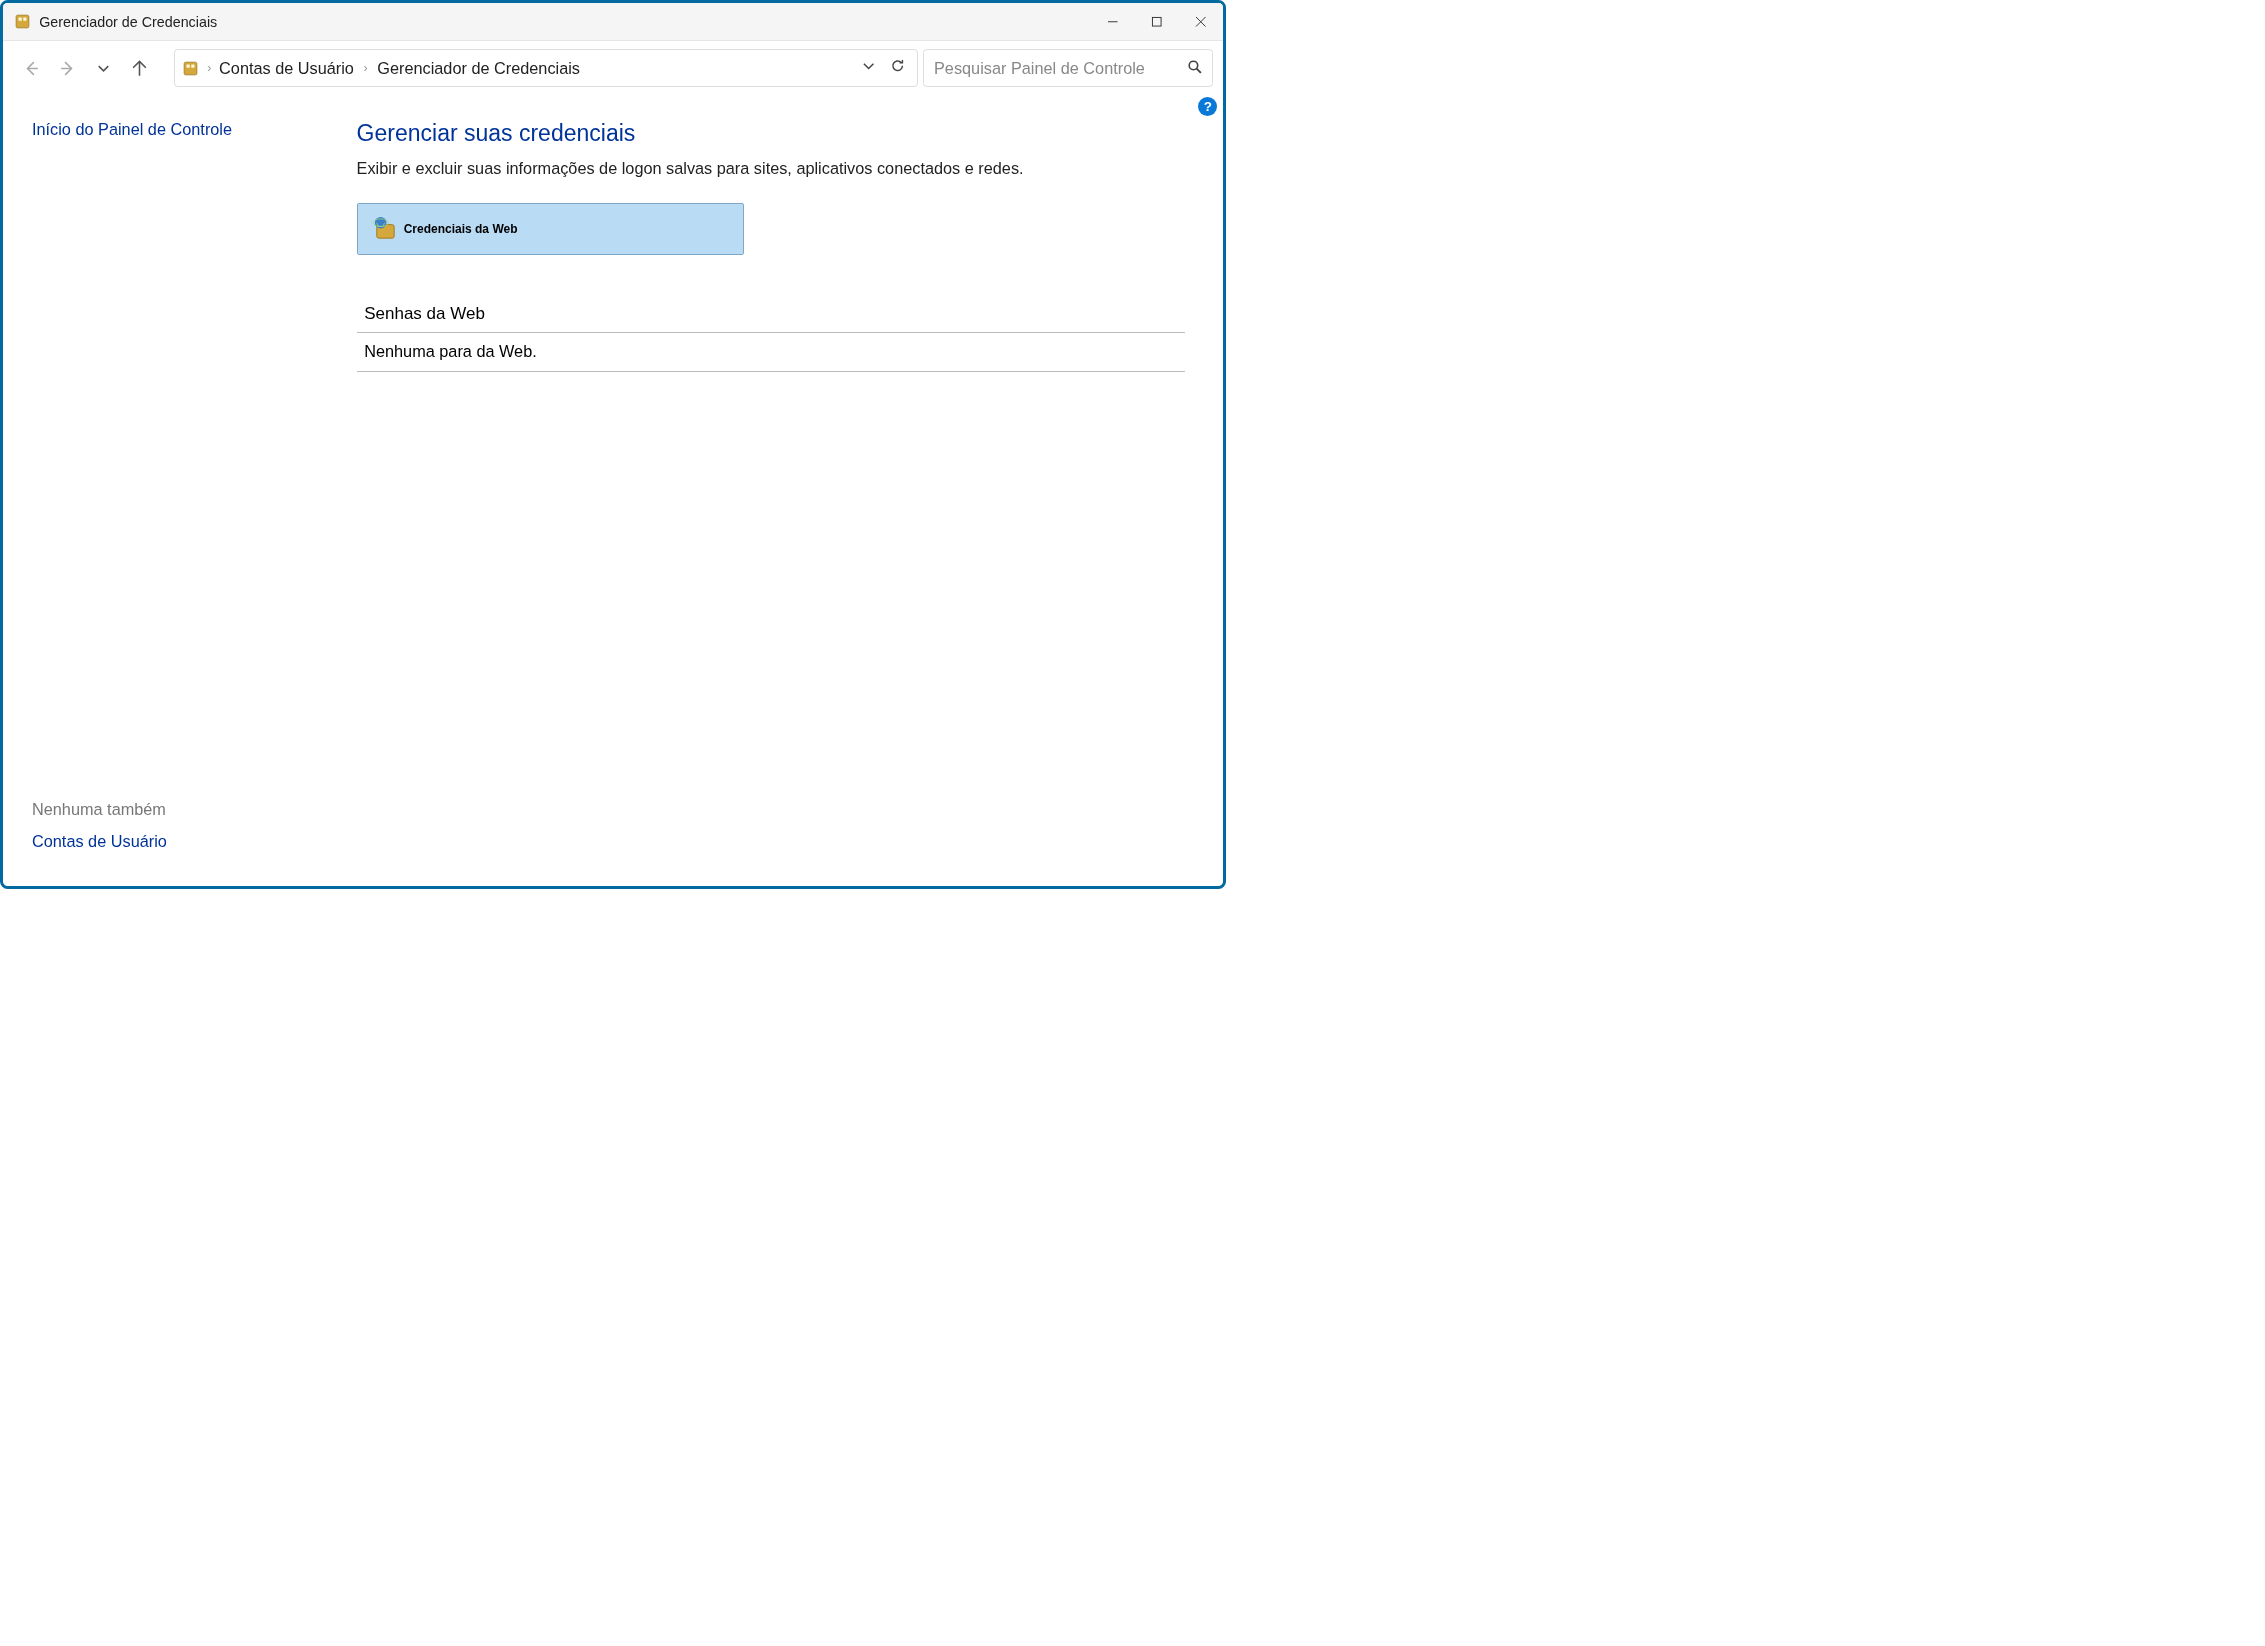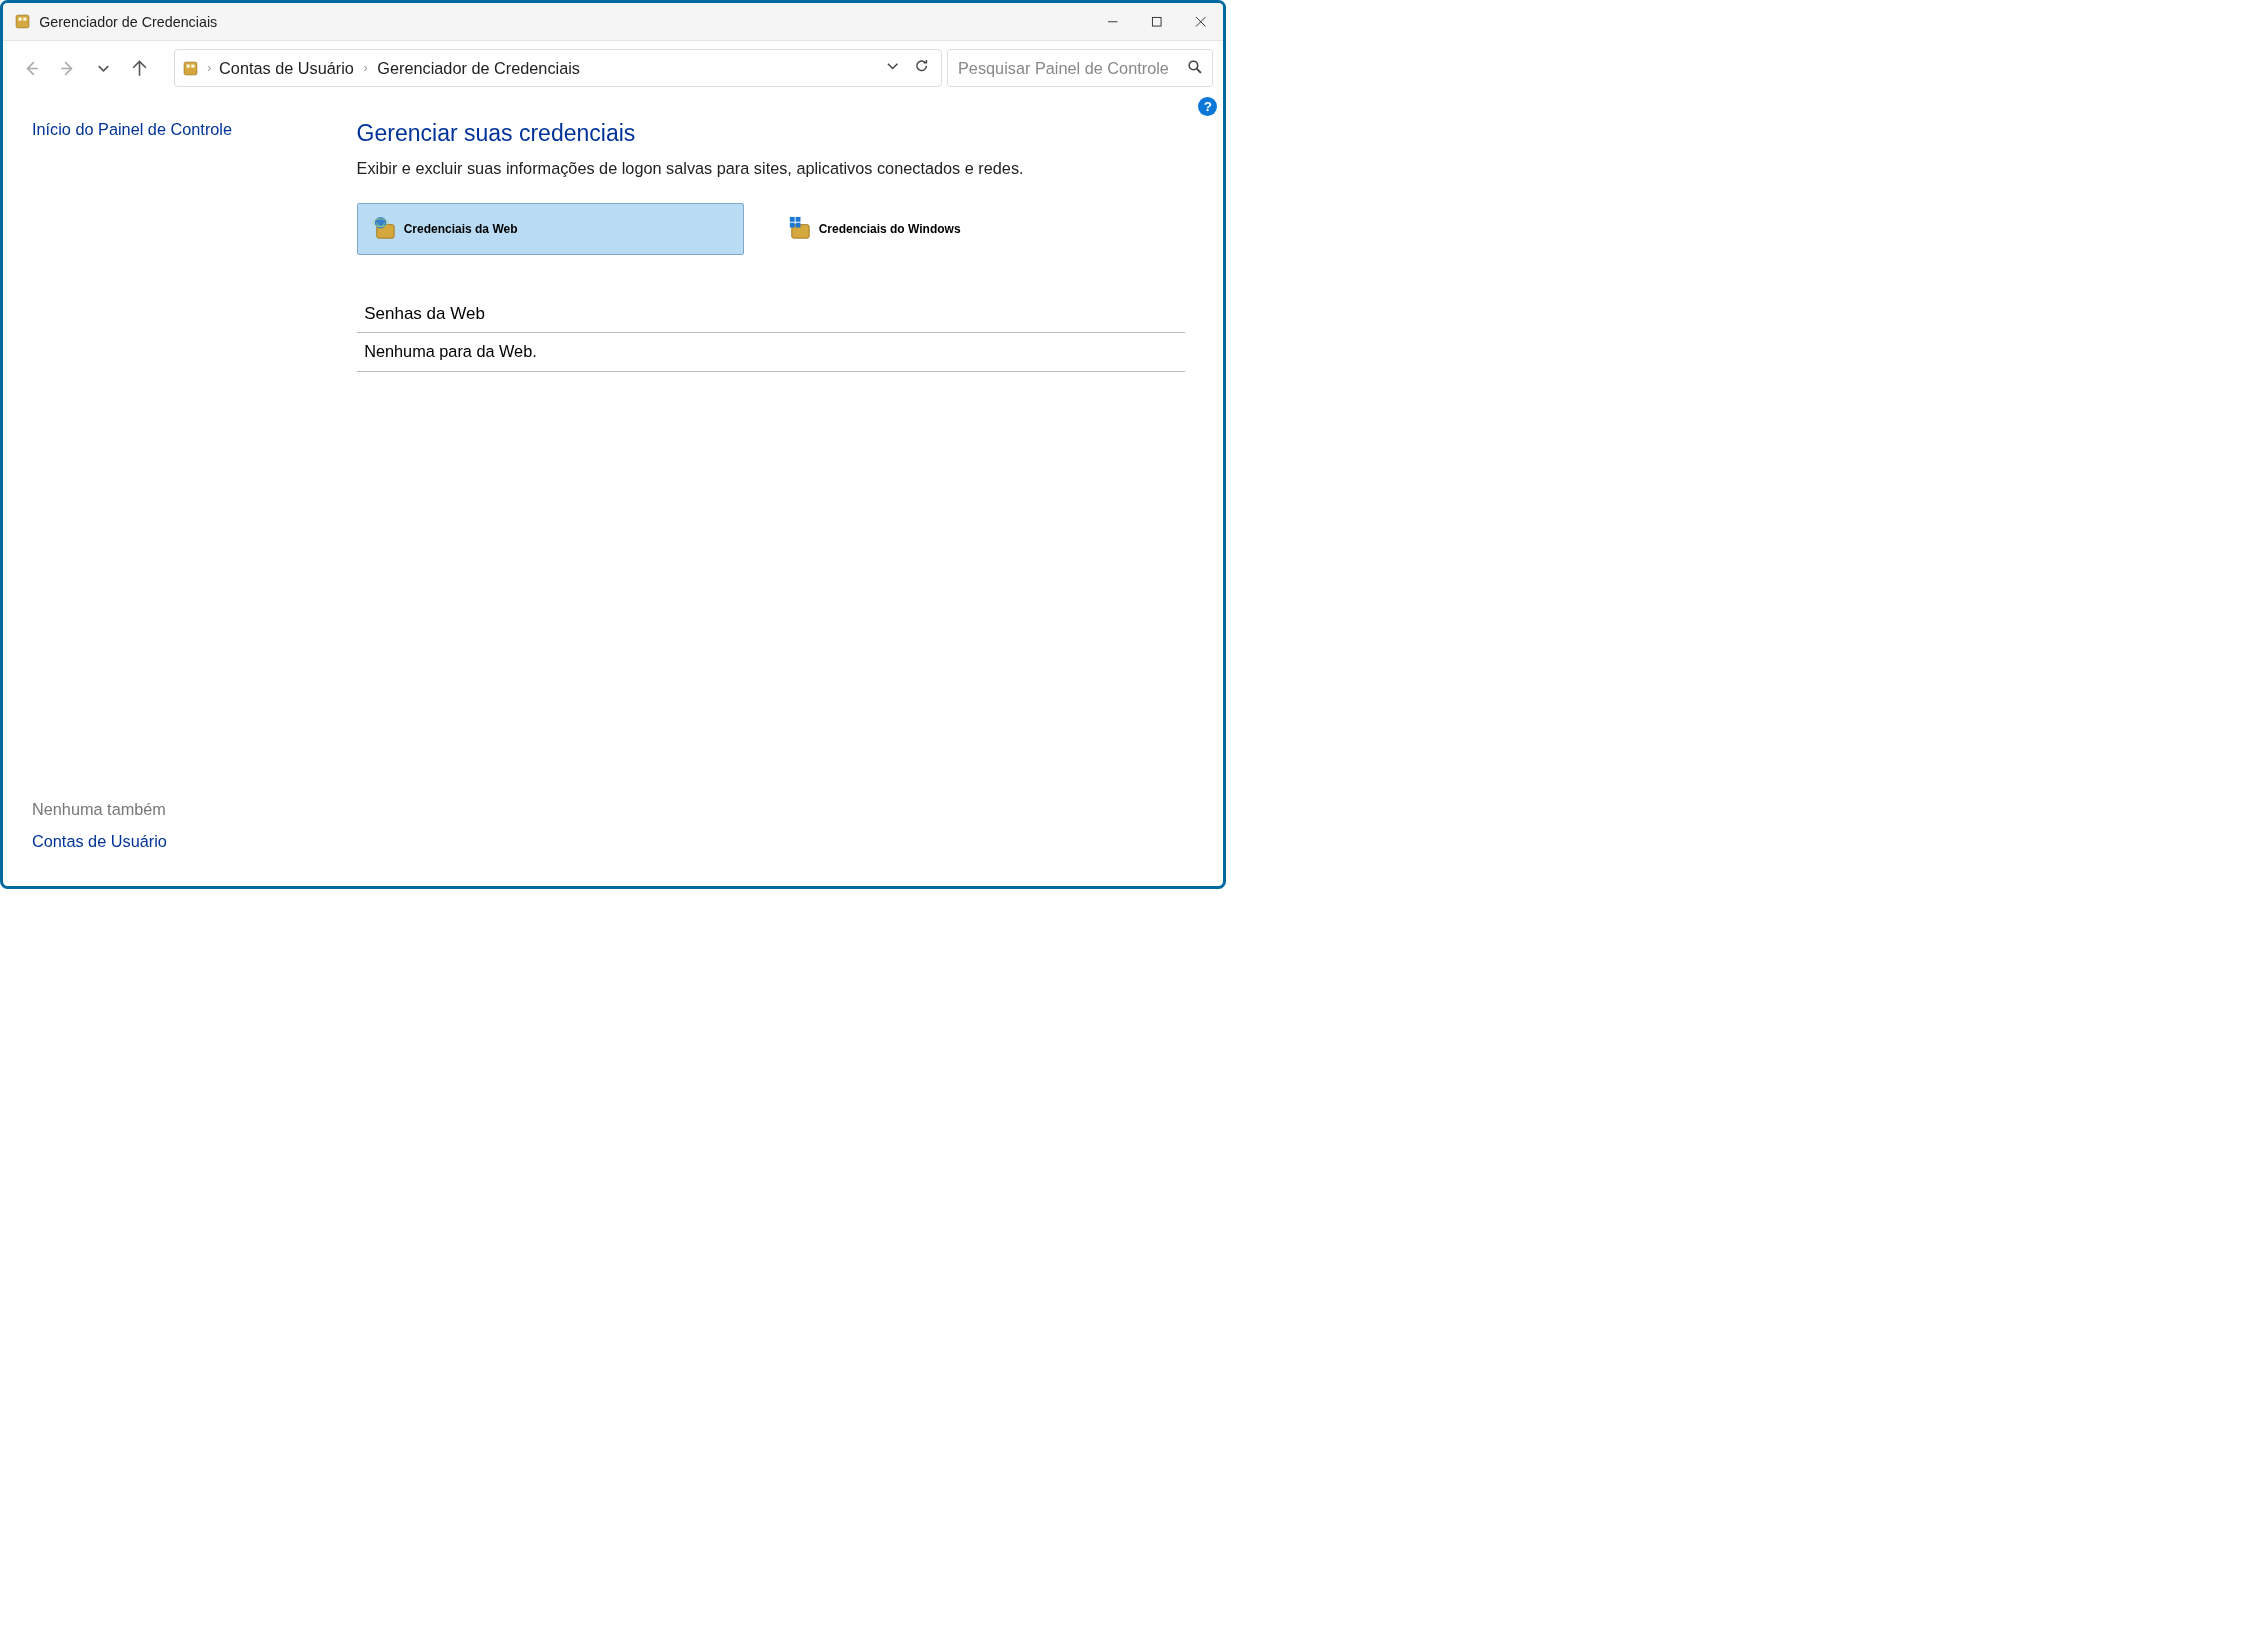--- a/index.html
+++ b/index.html
@@ -118,21 +118,21 @@
       align-items: center;
       gap: 13.4px;
       padding-right: 5.7px;
     }
     .address-right svg {
       width: 15.3px;
       height: 15.3px;
       color: #444;
     }
     .search-box {
-      width: 266px;
+      width: 290px;
       height: 38px;
       border: 1px solid #ddd;
       border-radius: 3.8px;
       display: flex;
       align-items: center;
       padding: 0 9.6px;
       gap: 7.6px;
     }
     .search-input {
       flex: 1;
@@ -363,32 +363,20 @@
         <div class="tab selected">
           <span class="tab-icon">
             <svg viewBox="0 0 28 28">
               <rect x="6" y="10" width="18" height="14" rx="2" fill="#d4a83c" stroke="#a07820"></rect>
               <circle cx="10" cy="8" r="6" fill="#3b7ec9"></circle>
               <path d="M6 8 A4 4 0 0 0 14 8 M10 4 A6 3 0 0 0 10 12 M10 4 A6 3 0 0 1 10 12" fill="none" stroke="#a3d977" stroke-width="0.8"></path>
             </svg>
           </span>
           <span>Credenciais da Web</span>
         </div>
-        <div class="tab">
-          <span class="tab-icon">
-            <svg viewBox="0 0 28 28">
-              <rect x="6" y="10" width="18" height="14" rx="2" fill="#d4a83c" stroke="#a07820"></rect>
-              <rect x="4" y="2" width="5" height="5" fill="#1976d2"></rect>
-              <rect x="10" y="2" width="5" height="5" fill="#1976d2"></rect>
-              <rect x="4" y="8" width="5" height="5" fill="#1976d2"></rect>
-              <rect x="10" y="8" width="5" height="5" fill="#1976d2"></rect>
-            </svg>
-          </span>
-          <span>Credenciais do Windows</span>
-        </div>
       </div>
 
       <div class="section">
         <div class="section-header">Senhas da Web</div>
         <div class="section-empty">Nenhuma para da Web.</div>
       </div>
     </div>
   </div>
 </div>
 

